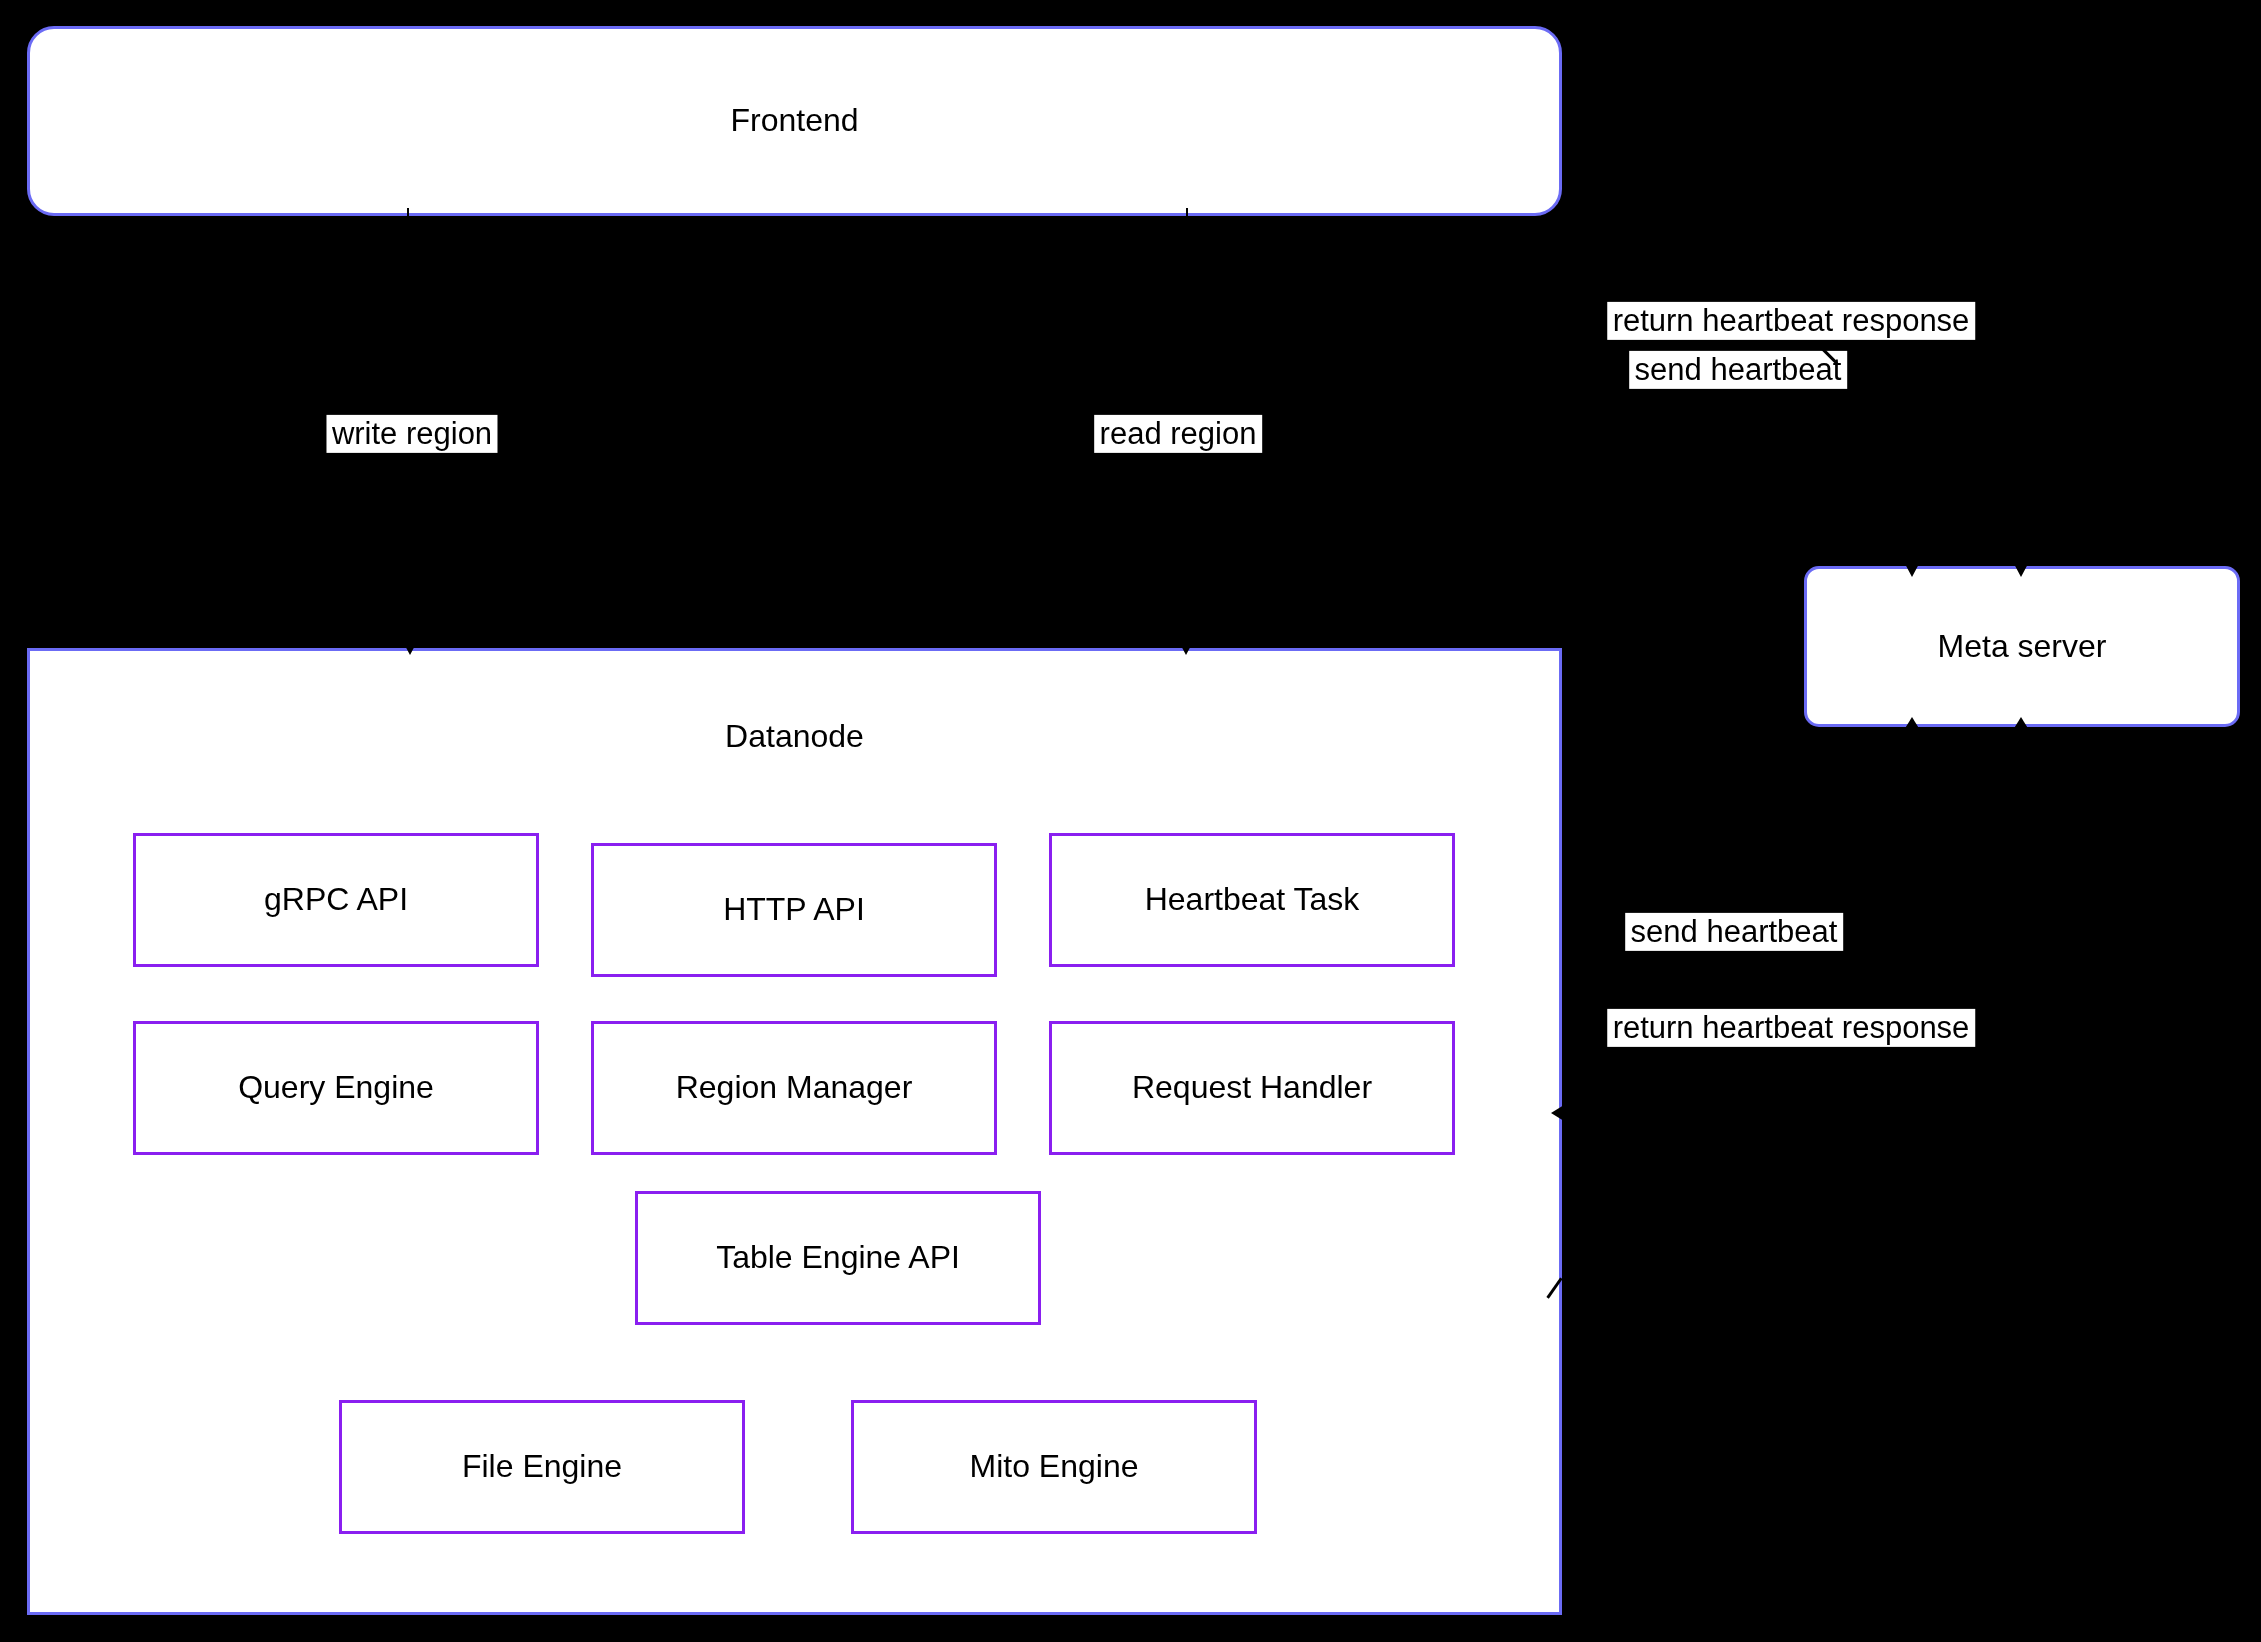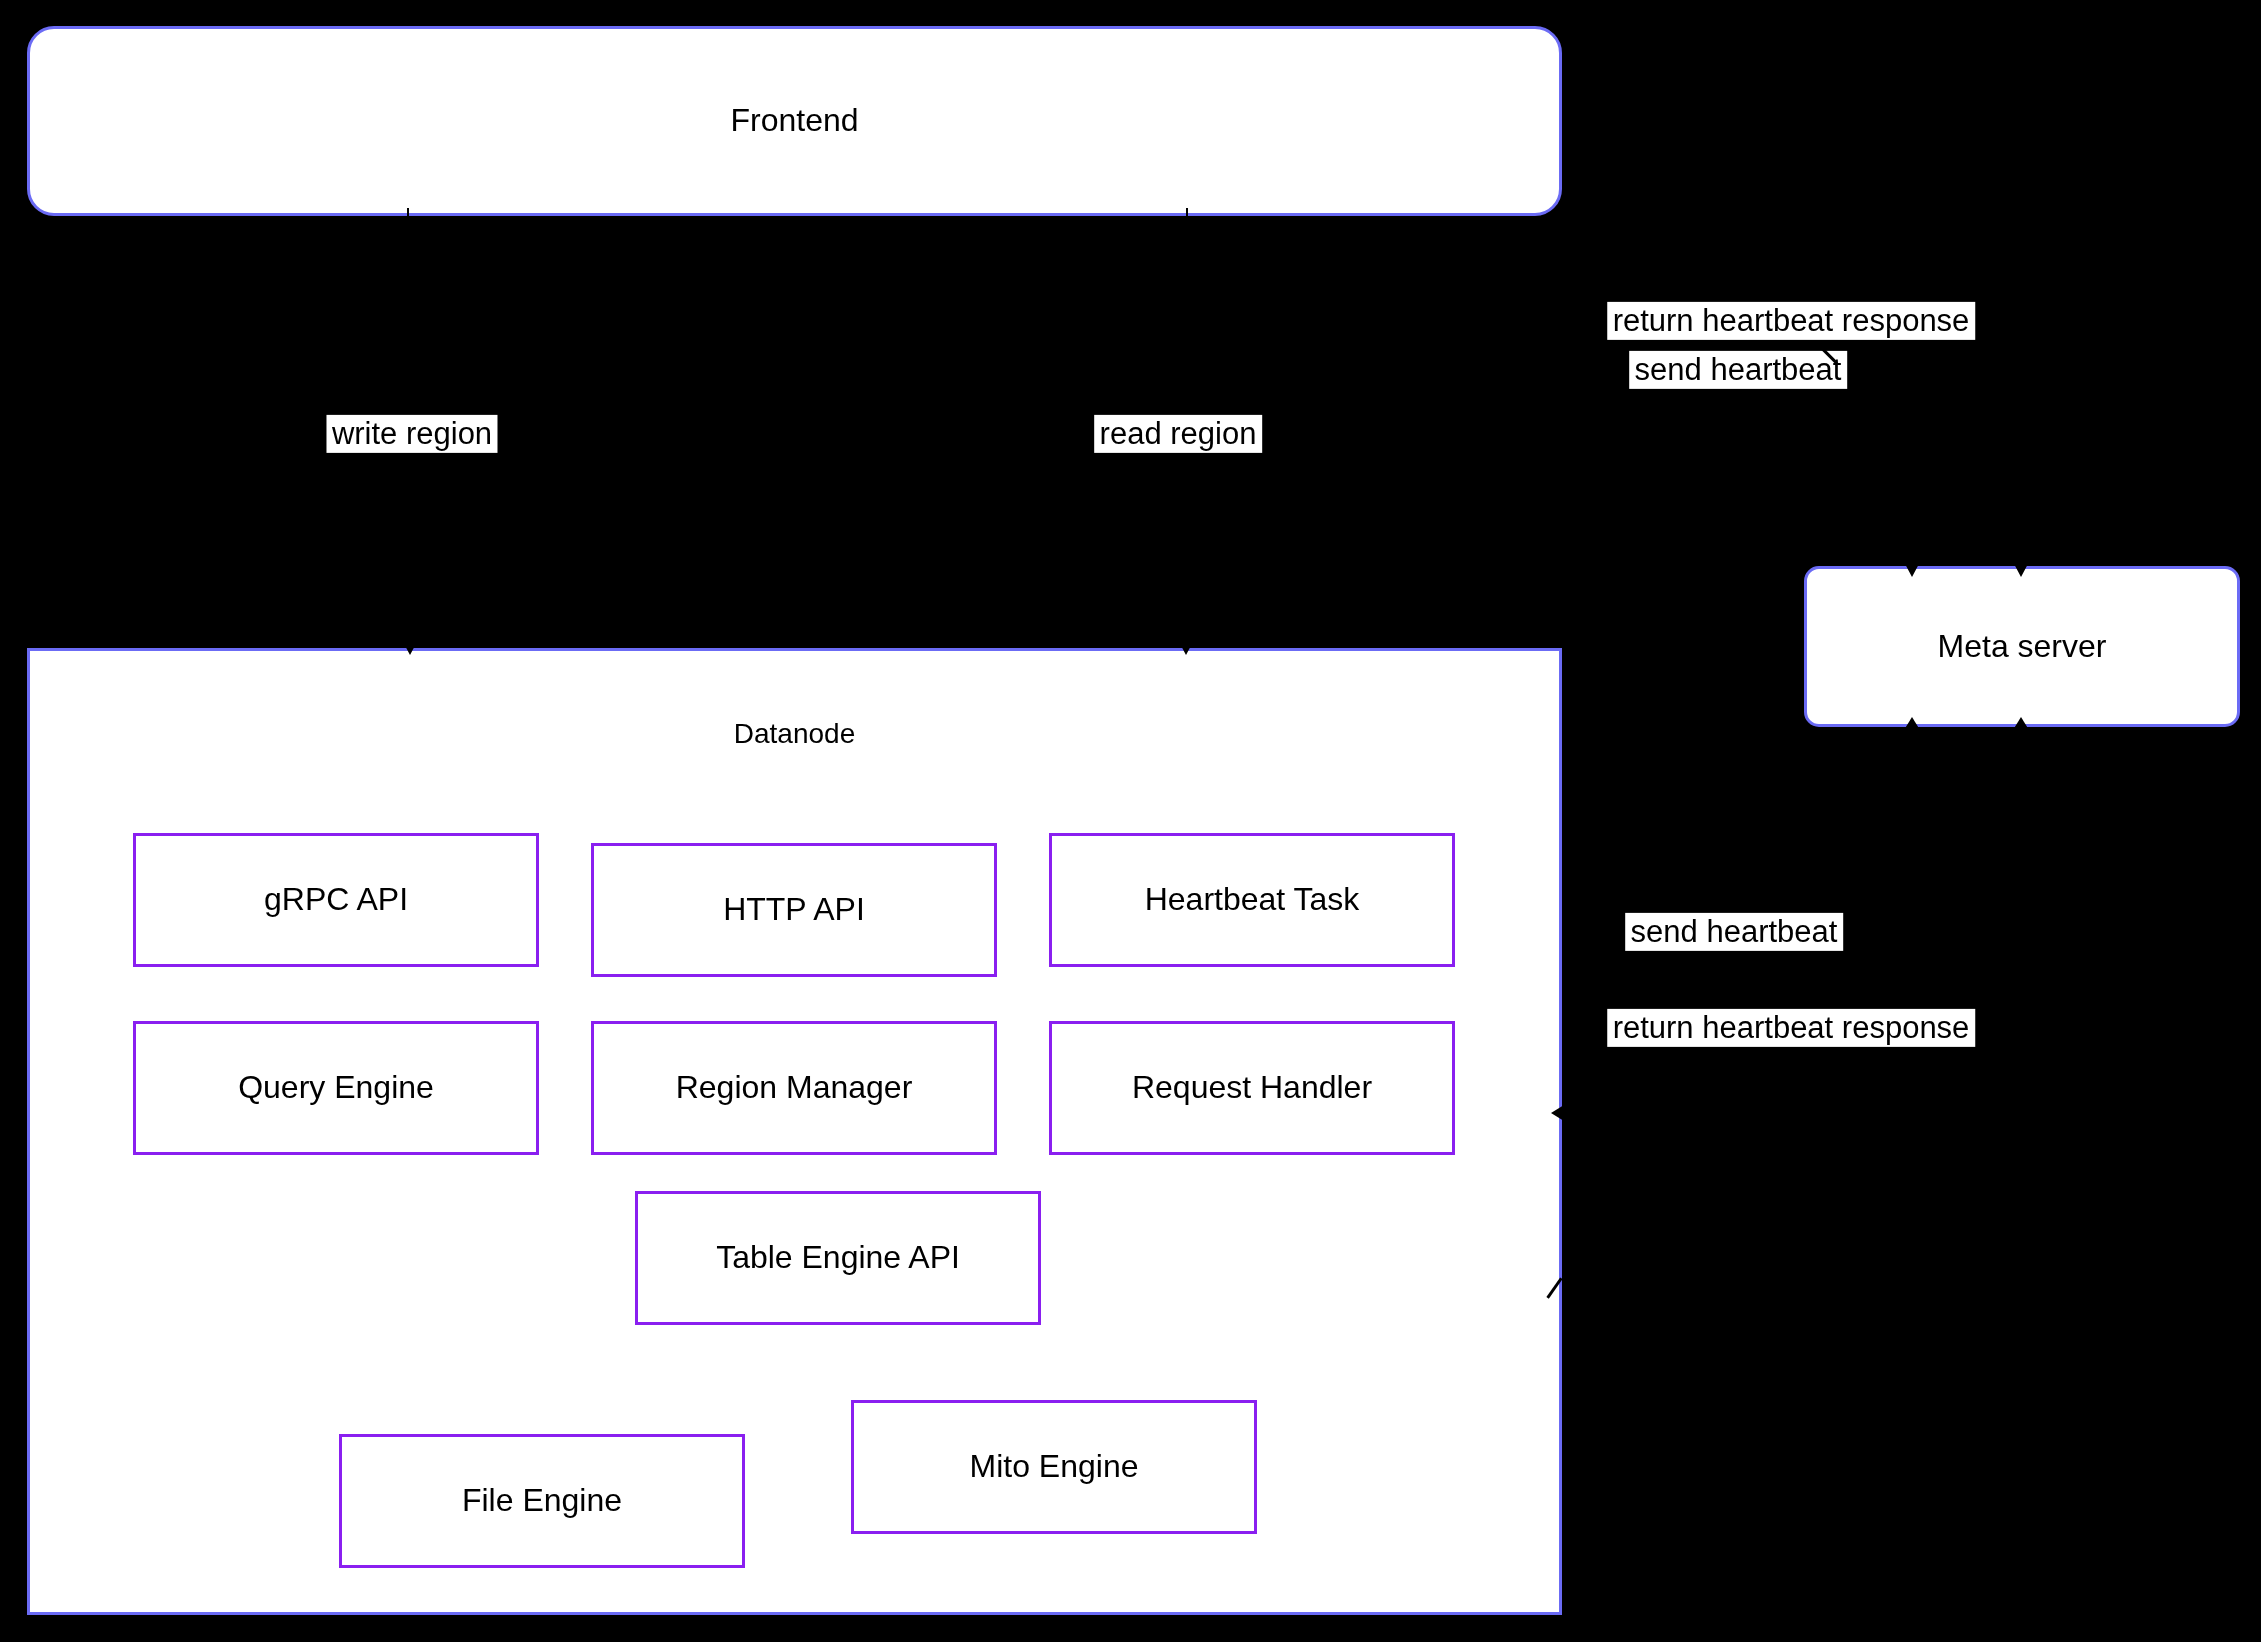--- a/index.html
+++ b/index.html
@@ -12,21 +12,21 @@
     overflow:hidden;
   }
   .cluster{
     position:absolute;
     background:var(--box_fill,#fff);
     border:3.4px solid var(--cluster_border,#6b6bf5);
     box-sizing:border-box;
   }
   .cluster.centered{display:flex;align-items:center;justify-content:center;}
   .cluster-title{font-size:32px;line-height:1.1;}
-  .dn-title{position:absolute;left:0;top:67px;width:100%;text-align:center;font-size:28px;}
+  .dn-title{position:absolute;left:0;top:67px;width:100%;text-align:center;font-size:32px;}
   .node{
     position:absolute;
     width:406px;height:134px;
     background:var(--box_fill,#fff);
     border:3.4px solid var(--node_border,#8a1ff0);
     box-sizing:border-box;
     display:flex;align-items:center;justify-content:center;
     font-size:32px;line-height:1.1;
     text-align:center;
   }
@@ -91,21 +91,21 @@
       <span>Region Manager</span>
     </div>
     <div class="node" style="left:1019px;top:370px;text-align:right;">
       <span>Request Handler</span>
     </div>
 
     <div class="node" style="left:561px;top:540px;margin-left:44px;">
       <span>Table Engine API</span>
     </div>
 
-    <div class="node" style="left:309px;top:749px;margin-top:34px;">
+    <div class="node" style="left:309px;top:749px;">
       <span>File Engine</span>
     </div>
     <div class="node" style="left:821px;top:749px;">
       <span>Mito Engine</span>
     </div>
   </section>
 
   <div class="edge-label" style="left:412px;top:434px;">write region</div>
   <div class="edge-label" style="left:1178px;top:434px;">read region</div>
   <div class="edge-label" style="left:1791px;top:321px;">return heartbeat response</div>

